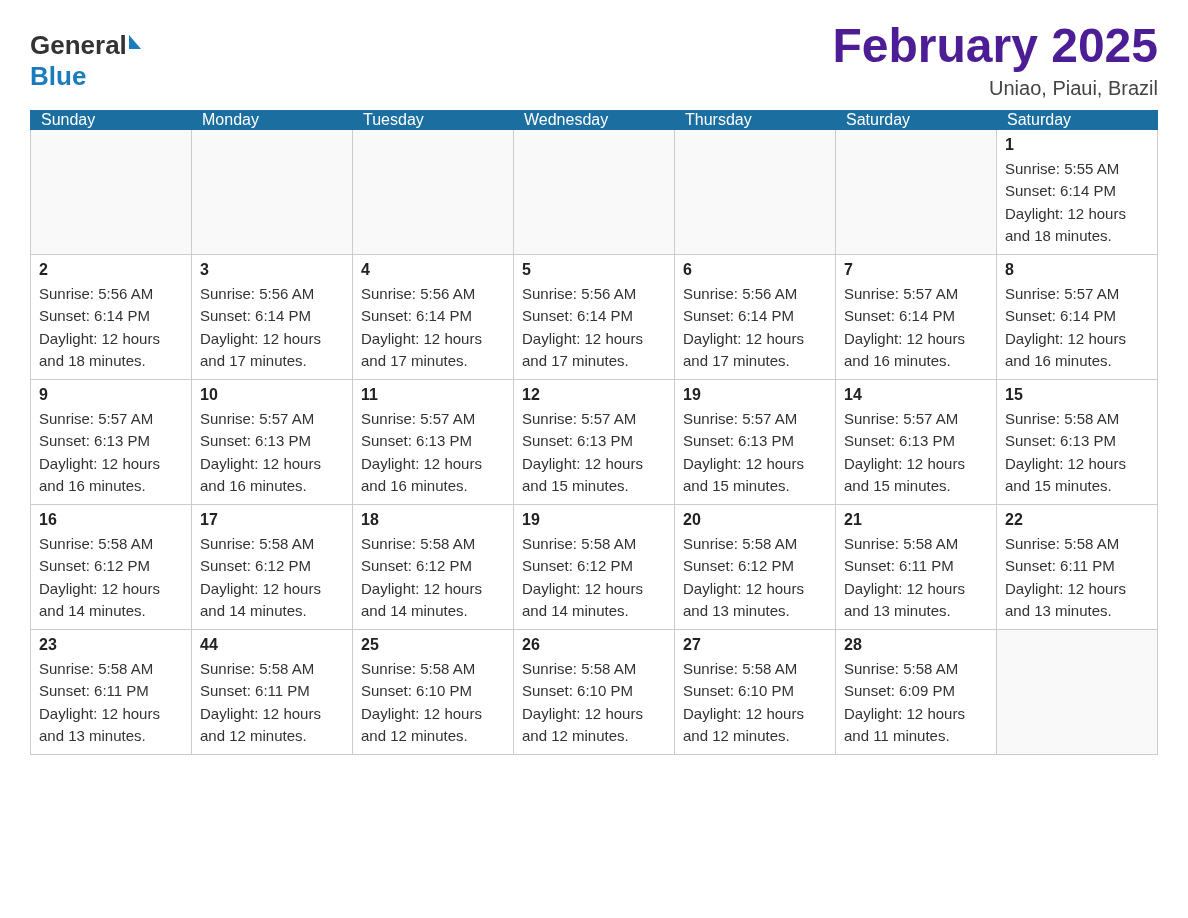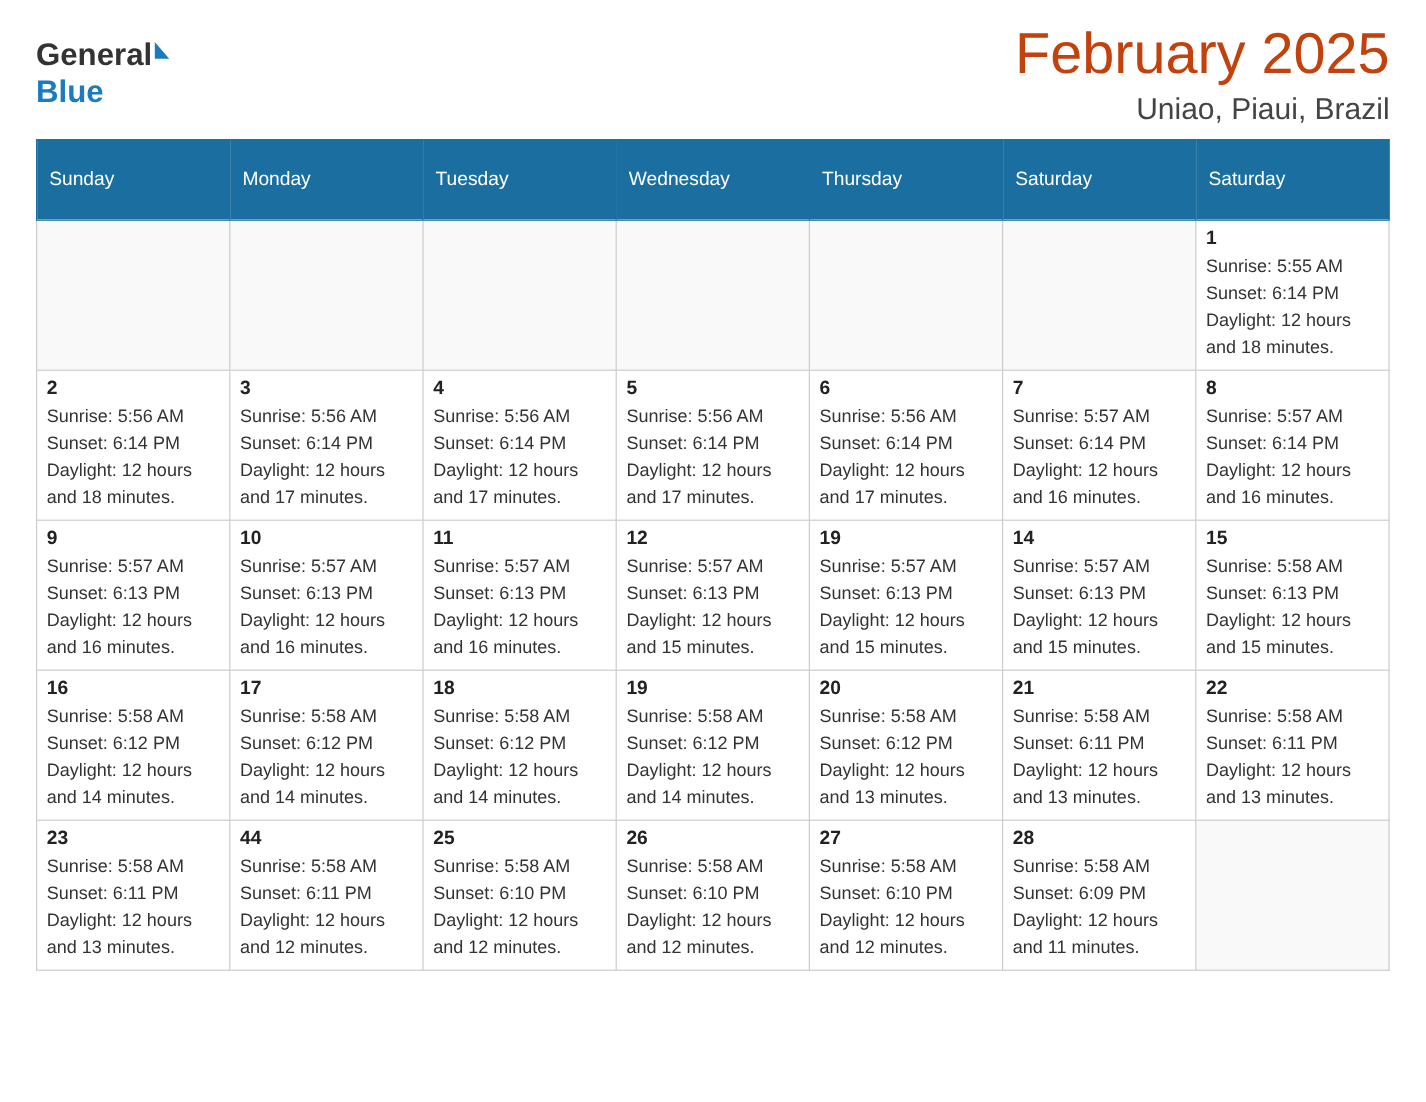--- a/index.html
+++ b/index.html
@@ -39,40 +39,40 @@
       border-top: 14px solid transparent;
       border-bottom: 0px solid transparent;
       margin-left: 2px;
       margin-top: -8px;
     }
     .title-area {
       text-align: right;
     }
     .month-title {
       font-size: 48px;
-      font-weight: normal;
-      color: #c2410c;
+      font-weight: bold;
+      color: #4c1d95;
       line-height: 1.1;
     }
     .location-title {
-      font-size: 25px;
+      font-size: 20px;
       color: #444;
       margin-top: 4px;
     }
     .calendar {
       width: 100%;
       border-collapse: collapse;
       margin-top: 10px;
     }
     .calendar thead tr th {
       background-color: #1a6fa0;
       color: #fff;
       font-size: 16px;
       font-weight: normal;
-      padding: 24px 10px;
+      padding: 0 10px;
       text-align: left;
       border: 1px solid #1a6fa0;
     }
     .calendar tbody tr td {
       border: 1px solid #ccc;
       vertical-align: top;
       padding: 6px 8px;
       width: 14.28%;
       min-height: 100px;
       height: 120px;

